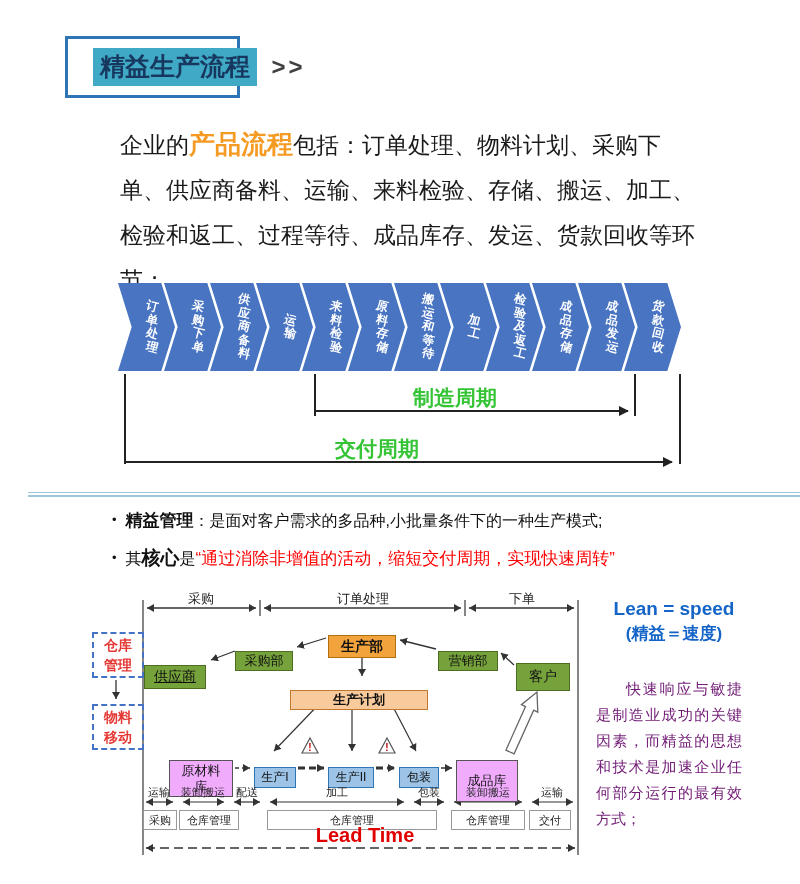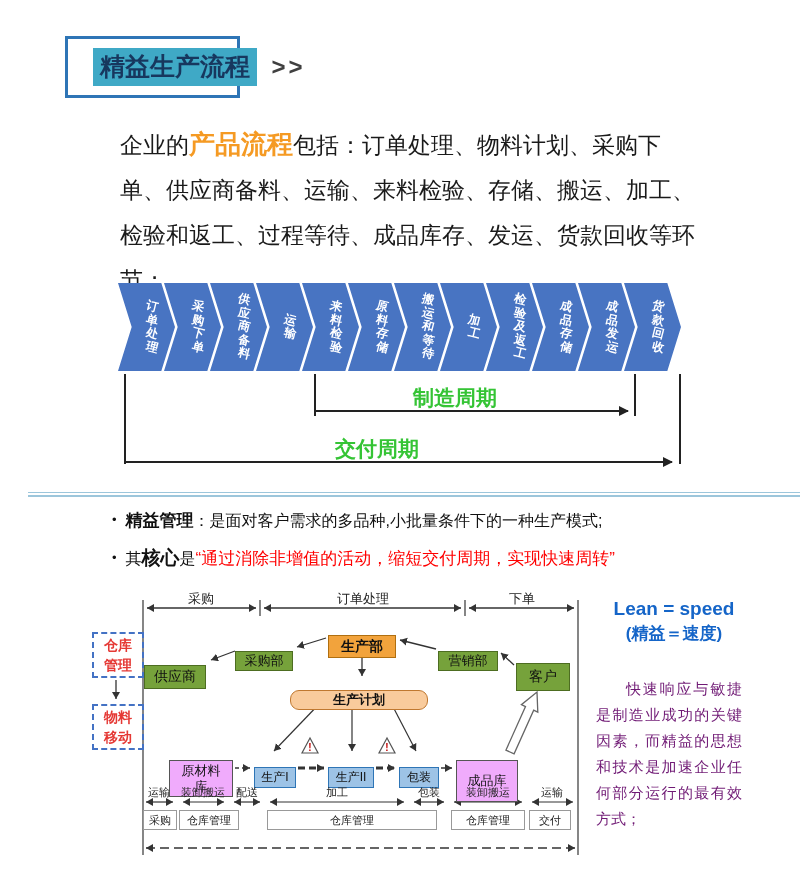--- a/index.html
+++ b/index.html
@@ -35,21 +35,21 @@
   .bullet .dot { font-size:13px; margin-right:9px; vertical-align:2px; }
   .b-bold { font-weight:bold; font-size:17px; }
   .b-core { font-weight:bold; font-size:19px; }
   .b-red { color:#FF0000; font-weight:normal; font-size:17px; }
 
   
   .dbox { position:absolute; display:flex; align-items:center; justify-content:center; text-align:center;
           color:#111; border:1px solid #555;margin-top:10px; }
   .green  { background:#76A23B; border-color:#4d6d21; }
   .orange { background:#F2A33C; border-color:#b06f10; }
-  .plan   { background:#F9CB9C; border-color:#c07830;border-radius:9px; }
+  .plan   { background:#F9CB9C; border-color:#c07830; }
   .gray   { background:#f0abfc; border-color:#555; }
   .blue   { background:#9DC3E6; border-color:#2E75B6; }
 
   .side-box { position:absolute; width:52px; height:46px; border:2px dashed #4472C4; color:#E53935;
               font-weight:bold; font-size:14px; line-height:20px; display:flex; align-items:center;
               justify-content:center; text-align:center; padding:0 8px; }
 
   .tlabel { position:absolute; text-align:center; font-size:13px; color:#222; top:590px; }
   .slabel { position:absolute; text-align:center; font-size:11px; color:#222; top:785px; }
   .cell   { position:absolute; top:810px; height:20px; border:1px solid #999; font-size:11px;
@@ -257,21 +257,21 @@
     <line x1="146" y1="263" x2="575" y2="263" stroke="#333" stroke-width="1.5" stroke-dasharray="9,5" marker-start="url(#dia-ah)" marker-end="url(#dia-ah)"></line>
   </svg>
 
   <div class="side-box" style="left:92px;top:632px;">仓库管理</div>
   <div class="side-box" style="left:92px;top:704px;">物料移动</div>
 
   <div class="tlabel" style="left:146px;width:110px;">采购</div>
   <div class="tlabel" style="left:263px;width:200px;">订单处理</div>
   <div class="tlabel" style="left:468px;width:108px;">下单</div>
 
-  <div class="dbox green" style="left:144px;top:655px;width:62px;height:24px;font-size:14px;">供应商</div>
+  <div class="dbox green" style="left:144px;top:655px;width:62px;height:24px;font-size:14px;text-decoration:underline;">供应商</div>
   <div class="dbox green" style="left:235px;top:641px;width:58px;height:20px;font-size:13px;">采购部</div>
   <div class="dbox orange" style="left:328px;top:625px;width:68px;height:23px;font-size:14px;font-weight:bold;">生产部</div>
   <div class="dbox green" style="left:438px;top:641px;width:60px;height:20px;font-size:13px;">营销部</div>
   <div class="dbox green" style="left:516px;top:653px;width:54px;height:28px;font-size:14px;">客户</div>
   <div class="dbox plan" style="left:290px;top:680px;width:138px;height:20px;font-size:13px;font-weight:bold;">生产计划</div>
   <div class="dbox gray" style="left:169px;top:750px;width:64px;height:37px;font-size:13px;line-height:16px;padding:0 9px;">原材料库</div>
   <div class="dbox blue" style="left:254px;top:757px;width:42px;height:21px;font-size:12px;">生产I</div>
   <div class="dbox blue" style="left:328px;top:757px;width:46px;height:21px;font-size:12px;">生产II</div>
   <div class="dbox blue" style="left:399px;top:757px;width:40px;height:21px;font-size:12px;">包装</div>
   <div class="dbox gray" style="left:456px;top:750px;width:62px;height:42px;font-size:13px;">成品库</div>
@@ -283,18 +283,19 @@
   <div class="slabel" style="left:411px;width:36px;">包装</div>
   <div class="slabel" style="left:451px;width:74px;">装卸搬运</div>
   <div class="slabel" style="left:529px;width:46px;">运输</div>
 
   <div class="cell" style="left:143px;width:34px;">采购</div>
   <div class="cell" style="left:179px;width:60px;">仓库管理</div>
   <div class="cell" style="left:267px;width:170px;">仓库管理</div>
   <div class="cell" style="left:451px;width:74px;">仓库管理</div>
   <div class="cell" style="left:529px;width:42px;">交付</div>
 
+  <div class="leadtime">Lead Time</div>
 
   <div class="rp-h1">Lean = speed</div>
   <div class="rp-h2">(精益＝速度)</div>
   <div class="rp-body">快速响应与敏捷是制造业成功的关键因素，而精益的思想和技术是加速企业任何部分运行的最有效方式；</div>
 
 </div>
 
 </body></html>

